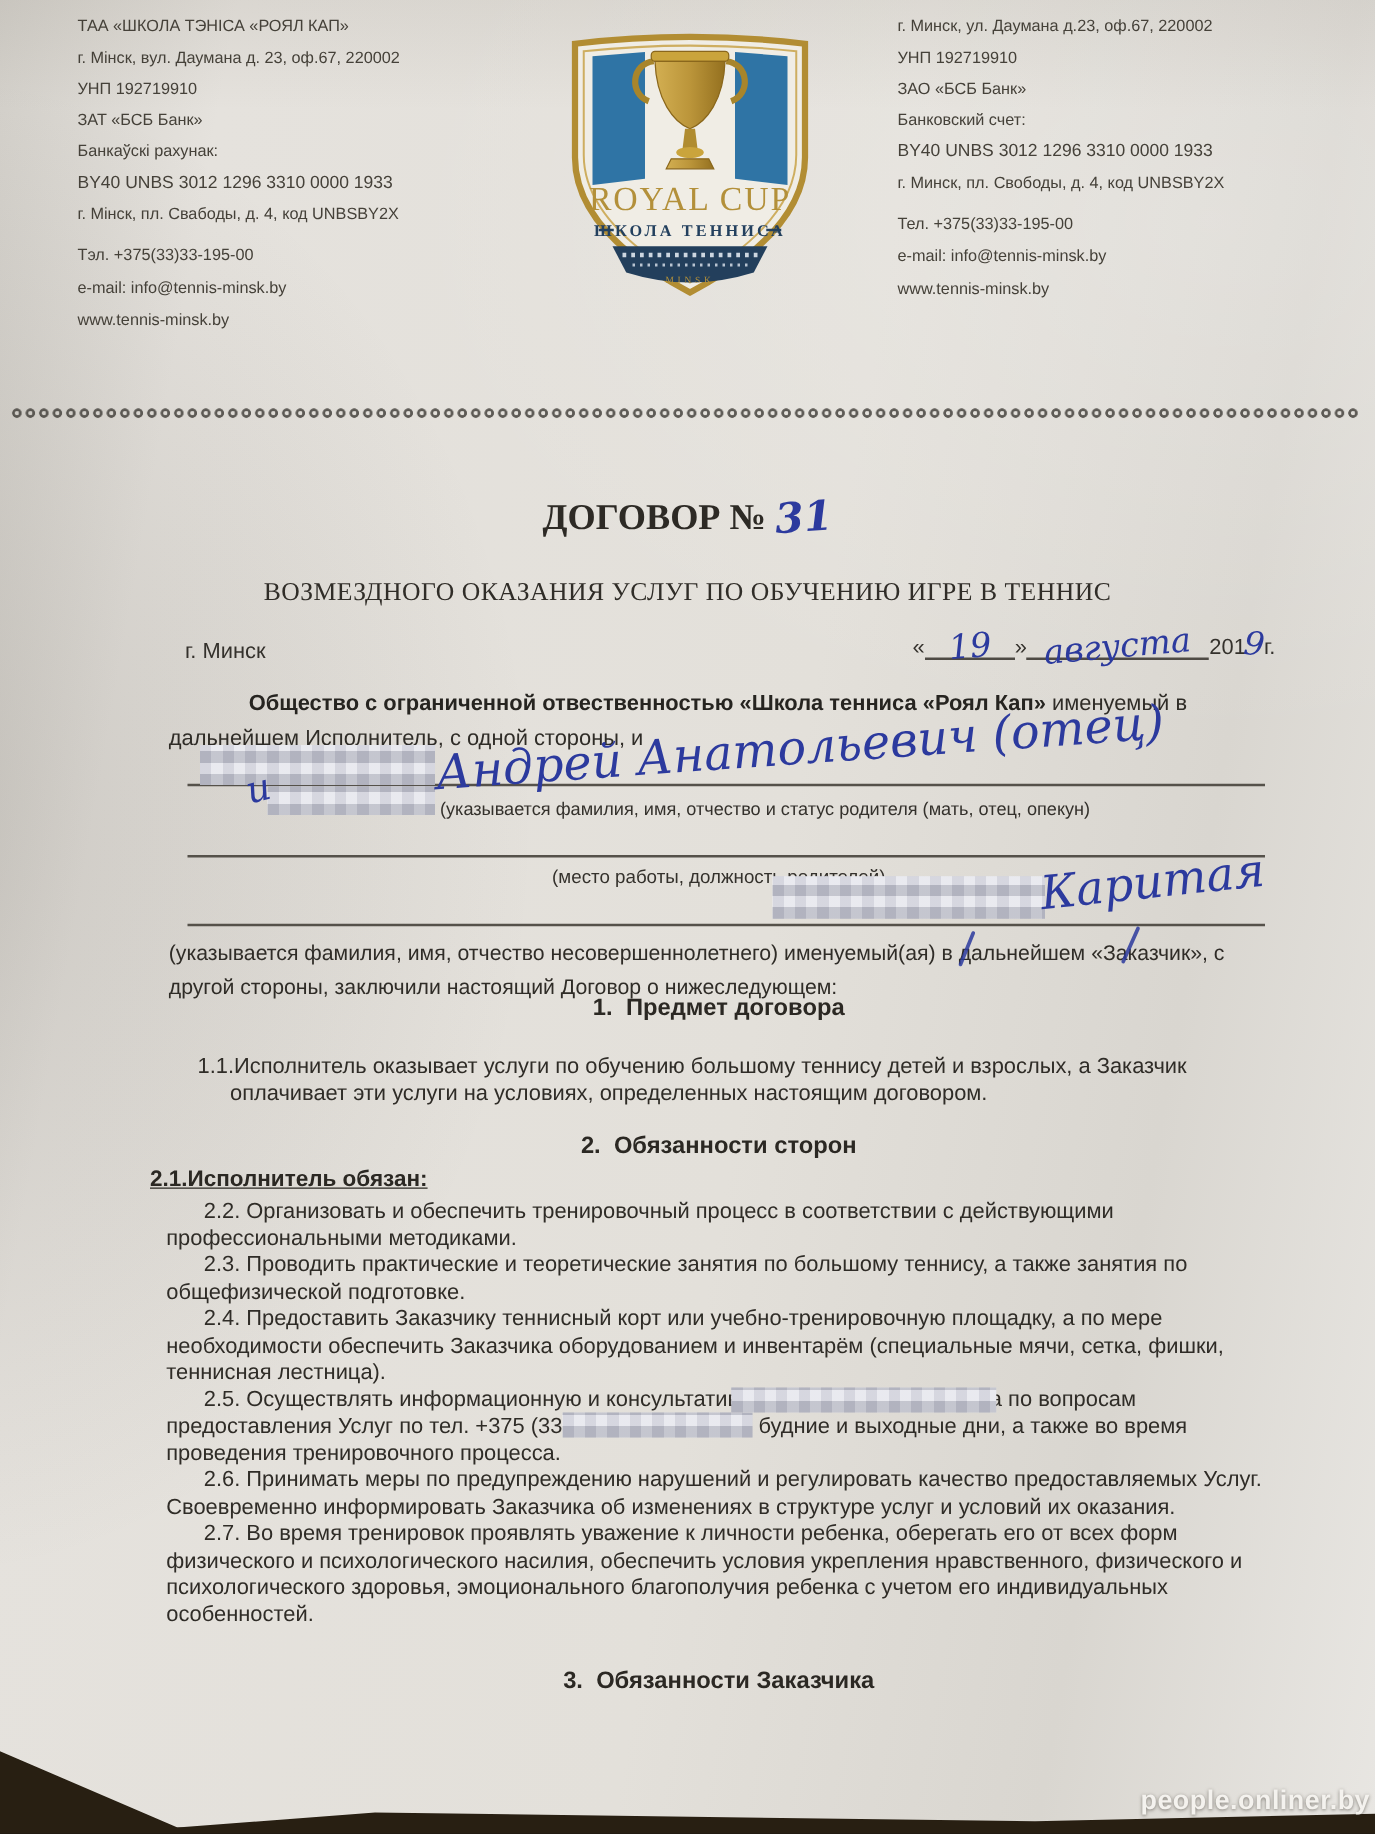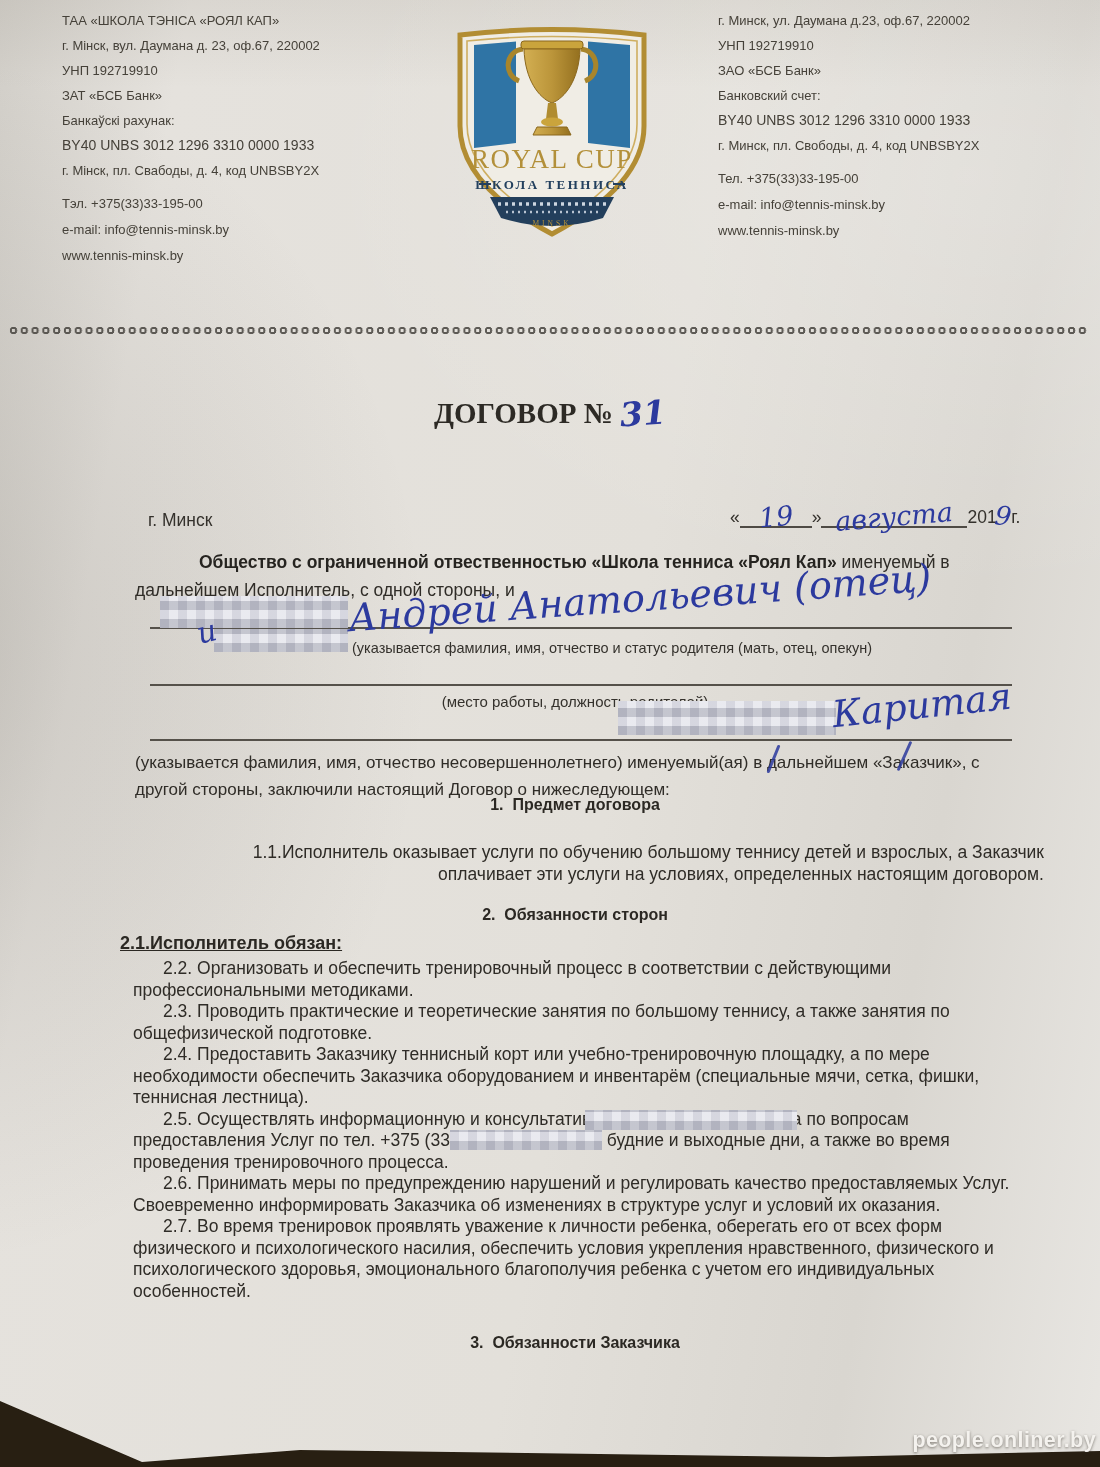--- a/index.html
+++ b/index.html
@@ -60,24 +60,24 @@
   #hand3{position:absolute;left:832px;top:684px;font-size:37px;transform:rotate(-6deg);}
   .caption{position:absolute;font-size:14.5px;color:#34312c;}
   #cap1{left:352px;top:640px;}
   #cap2{left:135px;top:693px;width:880px;text-align:center;font-size:15px;}
   #closing{left:135px;top:749px;width:884px;font-size:17px;line-height:27px;}
   .pen-stroke{position:absolute;width:3px;background:#2c3a9e;border-radius:2px;opacity:.85;}
   #stroke1{left:772px;top:744px;height:30px;transform:rotate(22deg);}
   #stroke2{left:903px;top:740px;height:32px;transform:rotate(24deg);}
   
   .sect-h{position:absolute;left:135px;width:880px;text-align:center;font-weight:bold;
-          font-size:16px;color:#2b2823;}
+          font-size:19px;color:#2b2823;}
   #h1{top:796px;} #h2{top:906px;} #h3{top:1334px;}
   #p11{left:158px;top:842px;width:860px;line-height:21.5px;font-size:17.5px;
-       padding-left:26px;text-indent:-26px;text-align:right;}
+       padding-left:26px;text-indent:-26px;}
   #p21{position:absolute;left:120px;top:933px;font-weight:bold;font-size:18px;color:#2b2823;text-decoration:underline;}
   #block2{position:absolute;left:133px;top:958px;width:884px;font-size:17.5px;line-height:21.5px;color:#2f2c27;}
   #block2 p{margin:0;text-indent:30px;}
   #p25{position:relative;}
   #p25 .patch{position:absolute;left:452px;top:1px;width:212px;height:20px;}
   .inline-blur{display:inline-block;width:152px;height:20px;vertical-align:-4px;}
   
   #watermark{position:absolute;right:4px;bottom:14px;font-weight:bold;font-size:21.5px;
              color:#f4f2ee;letter-spacing:.4px;text-shadow:0 1px 3px rgba(40,35,25,.55);}
 </style>
@@ -146,20 +146,21 @@
     <line x1="54" y1="190" x2="146" y2="190" stroke="#b9c4d1" stroke-width="2.5" stroke-dasharray="2 4"></line>
     <text x="100" y="204" text-anchor="middle" font-family="Liberation Serif, serif" font-size="7.5" fill="#b3903a" letter-spacing="3">MINSK</text>
   </svg>
 
   <div id="divider"></div>
 
   <div id="title">
     <span>ДОГОВОР №</span>
     <span class="hand">31</span>
   </div>
+  <div id="subtitle">ВОЗМЕЗДНОГО ОКАЗАНИЯ УСЛУГ ПО ОБУЧЕНИЮ ИГРЕ В ТЕННИС</div>
 
   <div id="city">г. Минск</div>
   <div id="date">
     <span>«</span>
     <span id="d-day" class="wline"><span class="hand">19</span></span>
     <span>»</span>
     <span id="d-month" class="wline"><span class="hand">августа</span></span>
     <span>201</span>
     <span id="d-year-hand" class="hand">9</span>
     <span>г.</span>

